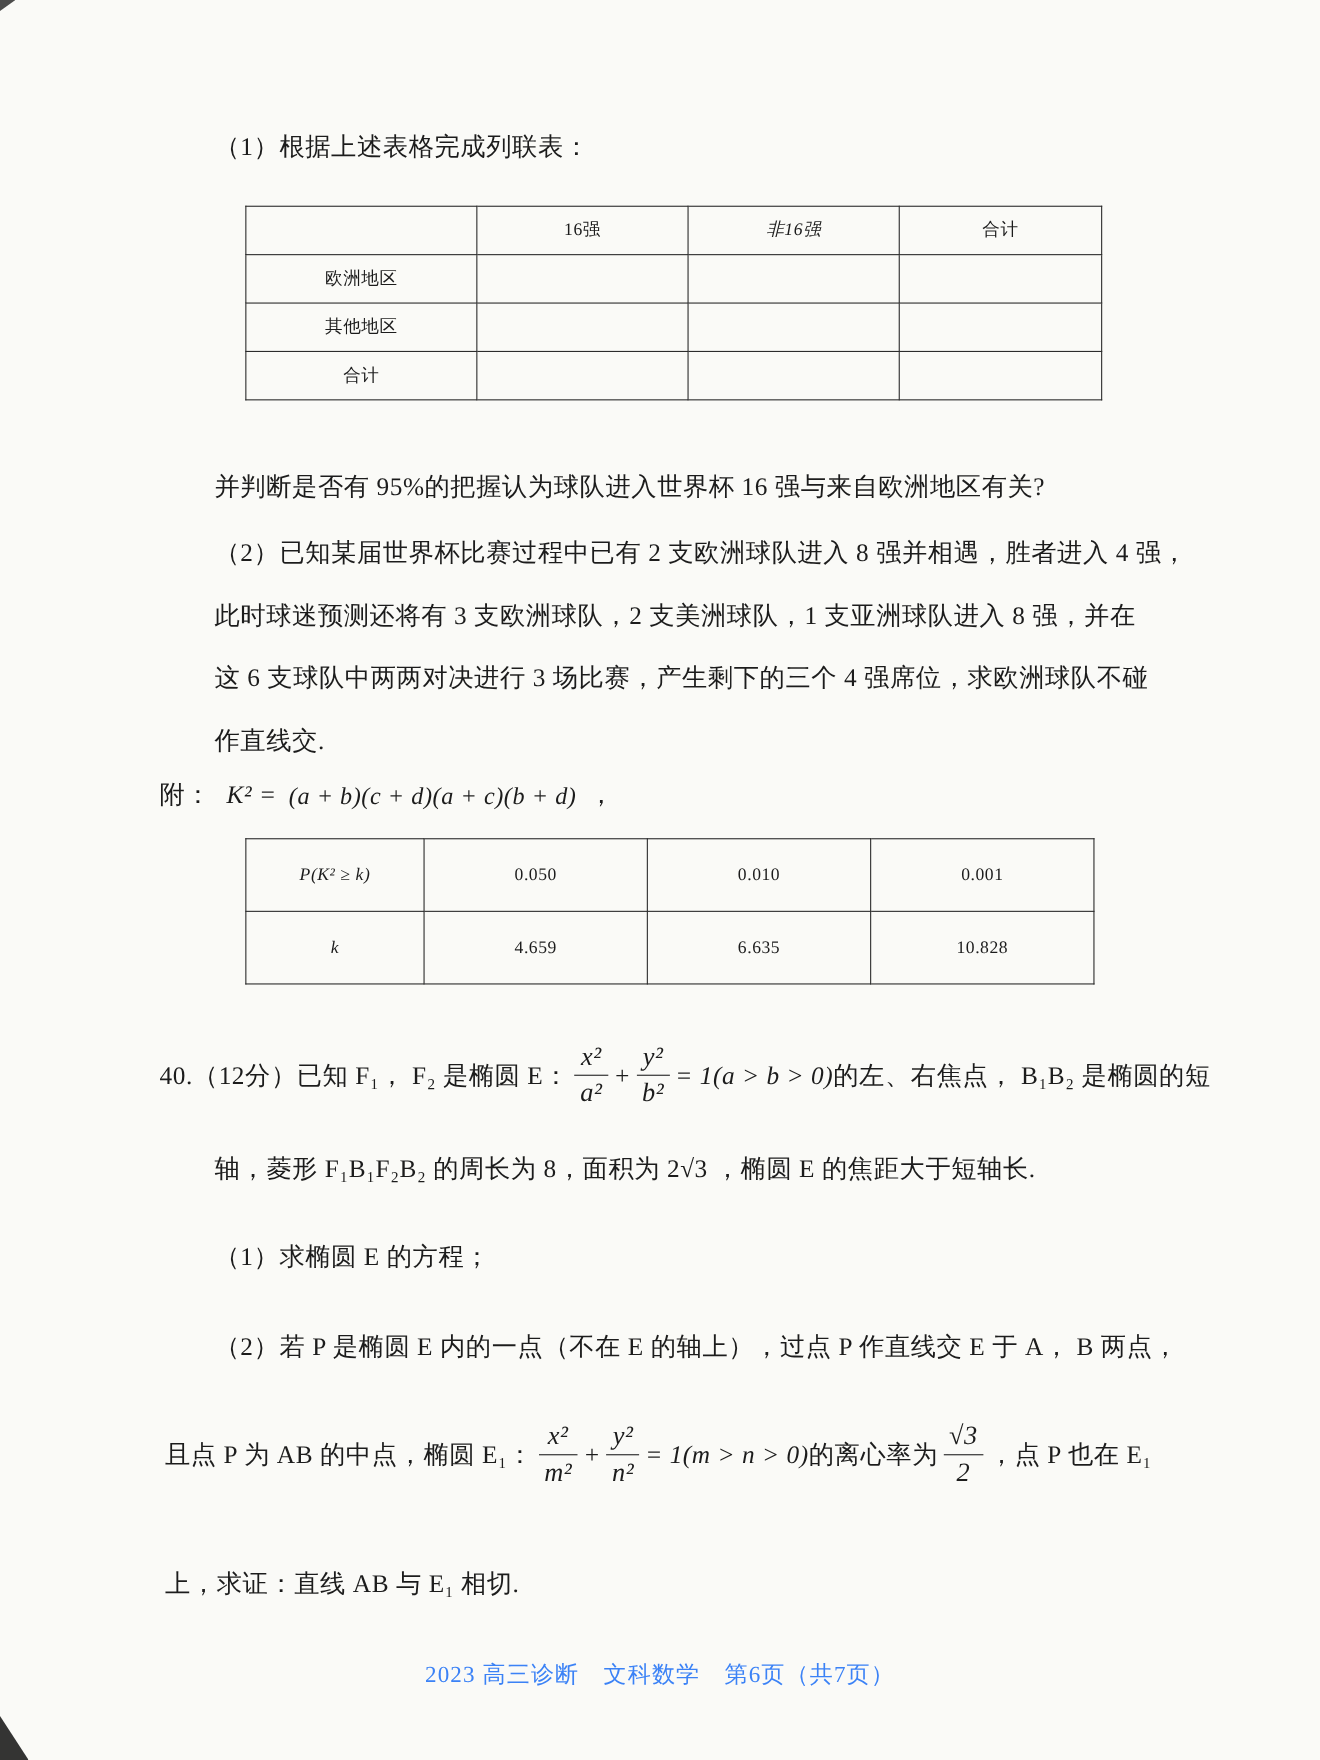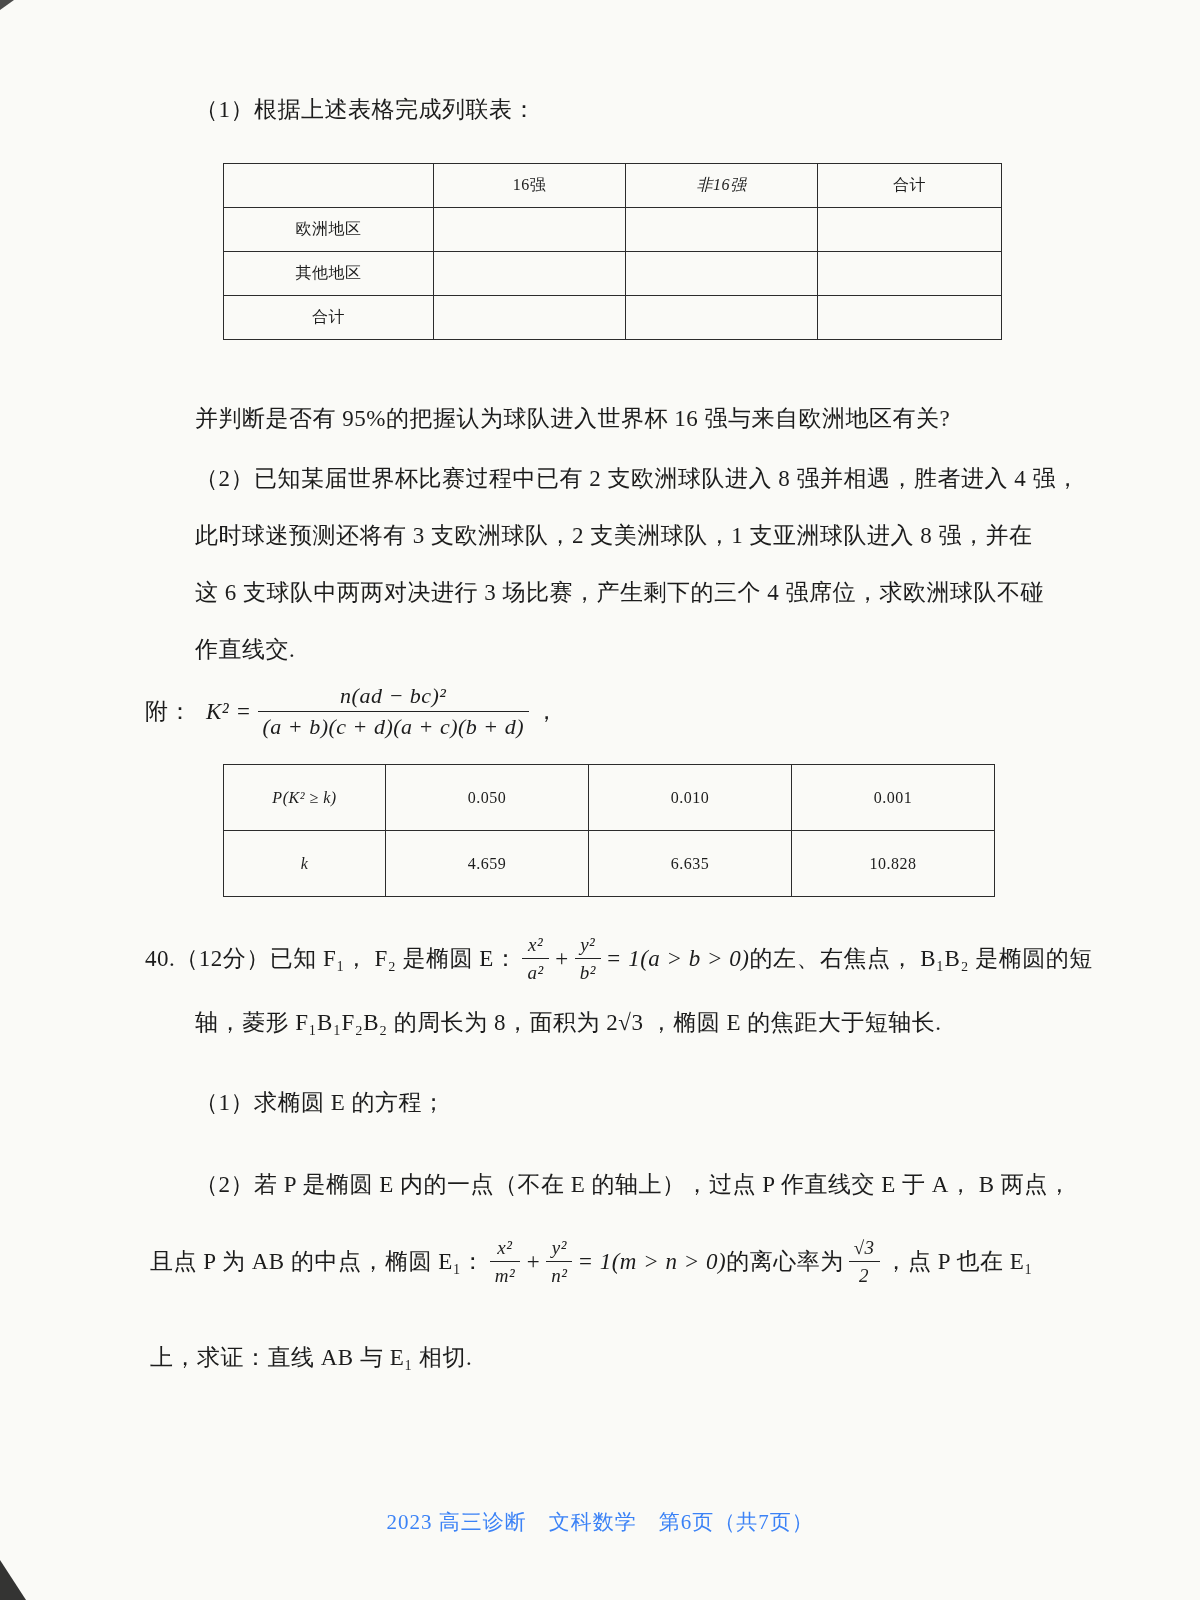--- a/index.html
+++ b/index.html
@@ -6,21 +6,21 @@
   html,body { background:#d9d9d6; }
   .page {
     position:relative; width:1200px; height:1600px; margin:0 auto;
     background:#fafaf7; color:#1c1c1c;
     font-family:"Liberation Serif", serif;
     overflow:hidden;
   }
   .scan-corner { position:absolute; background:#111; }
   .scan-corner.tl { left:0; top:0; width:14px; height:10px; clip-path:polygon(0 0,100% 0,0 100%); opacity:.75; }
   .scan-corner.bl { left:0; bottom:0; width:26px; height:40px; clip-path:polygon(0 0,0 100%,100% 100%); opacity:.85; }
-  .content { padding:95px 80px 0 145px; }
+  .content { padding:119px 80px 0 145px; }
 
   p.t { font-size:23px; line-height:30px; letter-spacing:.5px; }
   .ind { margin-left:50px; }
 
   
   .intro   { margin-bottom:38px; }
   .judge   { margin-bottom:30px; }
   .p2line  { margin-bottom:27px; }
   .p2last  { margin-bottom:0; }
 
@@ -39,21 +39,21 @@
 
   .ktable { margin:24px 0 36px 78px; width:772px; }
   .ktable td { height:66px; }
   .ktable td.k0 { width:162px; }
   .ktable td.k1, .ktable td.k2, .ktable td.k3 { width:203px; }
 
   
   .math { font-style:italic; font-family:Liberation Serif, serif; }
   .frac {
     display:inline-block; vertical-align:middle; text-align:center;
-    font-style:italic; line-height:1; margin:0 5px; font-size:19px;
+    font-style:italic; line-height:1; margin:16px 5px; font-size:24px;
   }
   .frac .num { display:block; border-bottom:1.5px solid #222; padding:2px 5px 4px; }
   .frac .den { display:block; padding:4px 5px 2px; }
 
   .mrow { display:flex; align-items:center; font-size:23px; letter-spacing:.5px; }
   .mrow > span { white-space:nowrap; }
 
   .formula-row { margin:18px 0 0 0; }
   .formula-row .frac { font-size:22px; margin:0 6px; }
   .formula-row .lhs { margin-left:14px; }
@@ -114,21 +114,20 @@
 
     <p class="t ind p2line">（2）已知某届世界杯比赛过程中已有 2 支欧洲球队进入 8 强并相遇，胜者进入 4 强，</p>
     <p class="t ind p2line">此时球迷预测还将有 3 支欧洲球队，2 支美洲球队，1 支亚洲球队进入 8 强，并在</p>
     <p class="t ind p2line">这 6 支球队中两两对决进行 3 场比赛，产生剩下的三个 4 强席位，求欧洲球队不碰</p>
     <p class="t ind p2last">作直线交.</p>
 
     <div class="mrow formula-row">
       <span>附：</span>
       <span class="math lhs">K² =</span>
       <span class="frac">
-        <span class="num">n(ad − bc)²</span>
         <span class="den">(a + b)(c + d)(a + c)(b + d)</span>
       </span>
       <span>，</span>
     </div>
 
     <table class="grid ktable">
       <tbody>
           <tr>
         <td class="k0 math">P(K² ≥ k)</td>
         <td class="k1">0.050</td>

